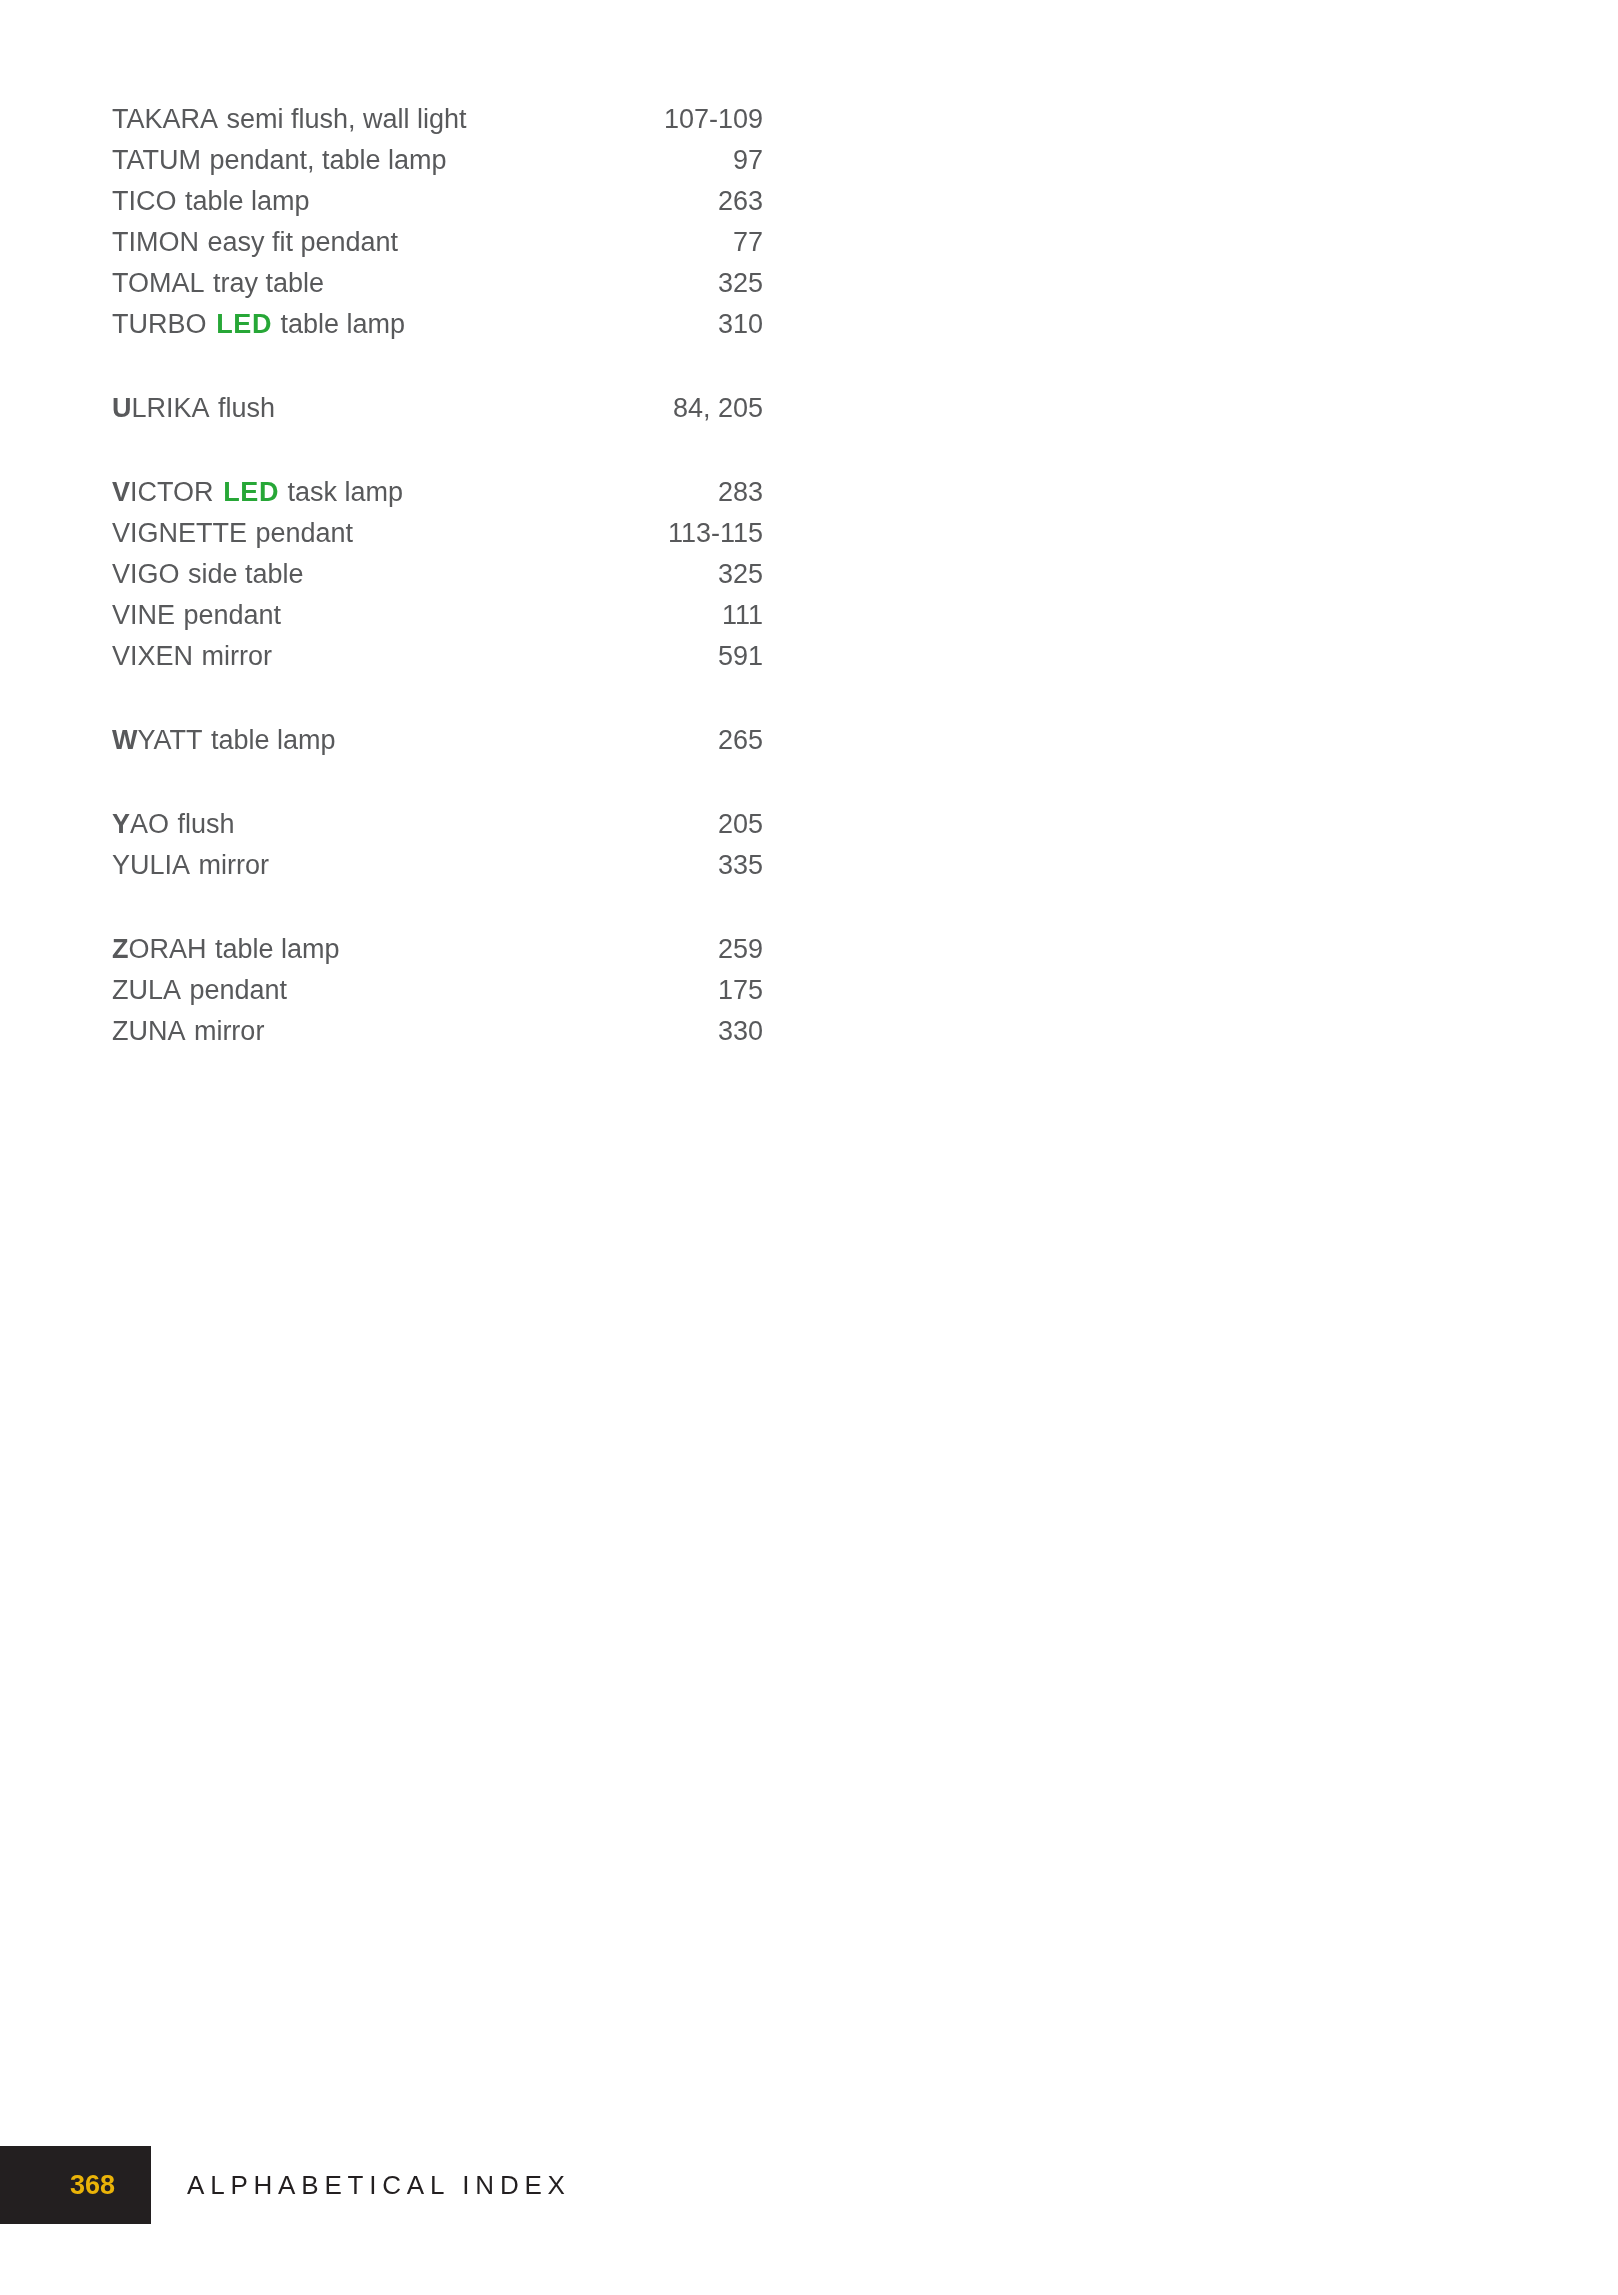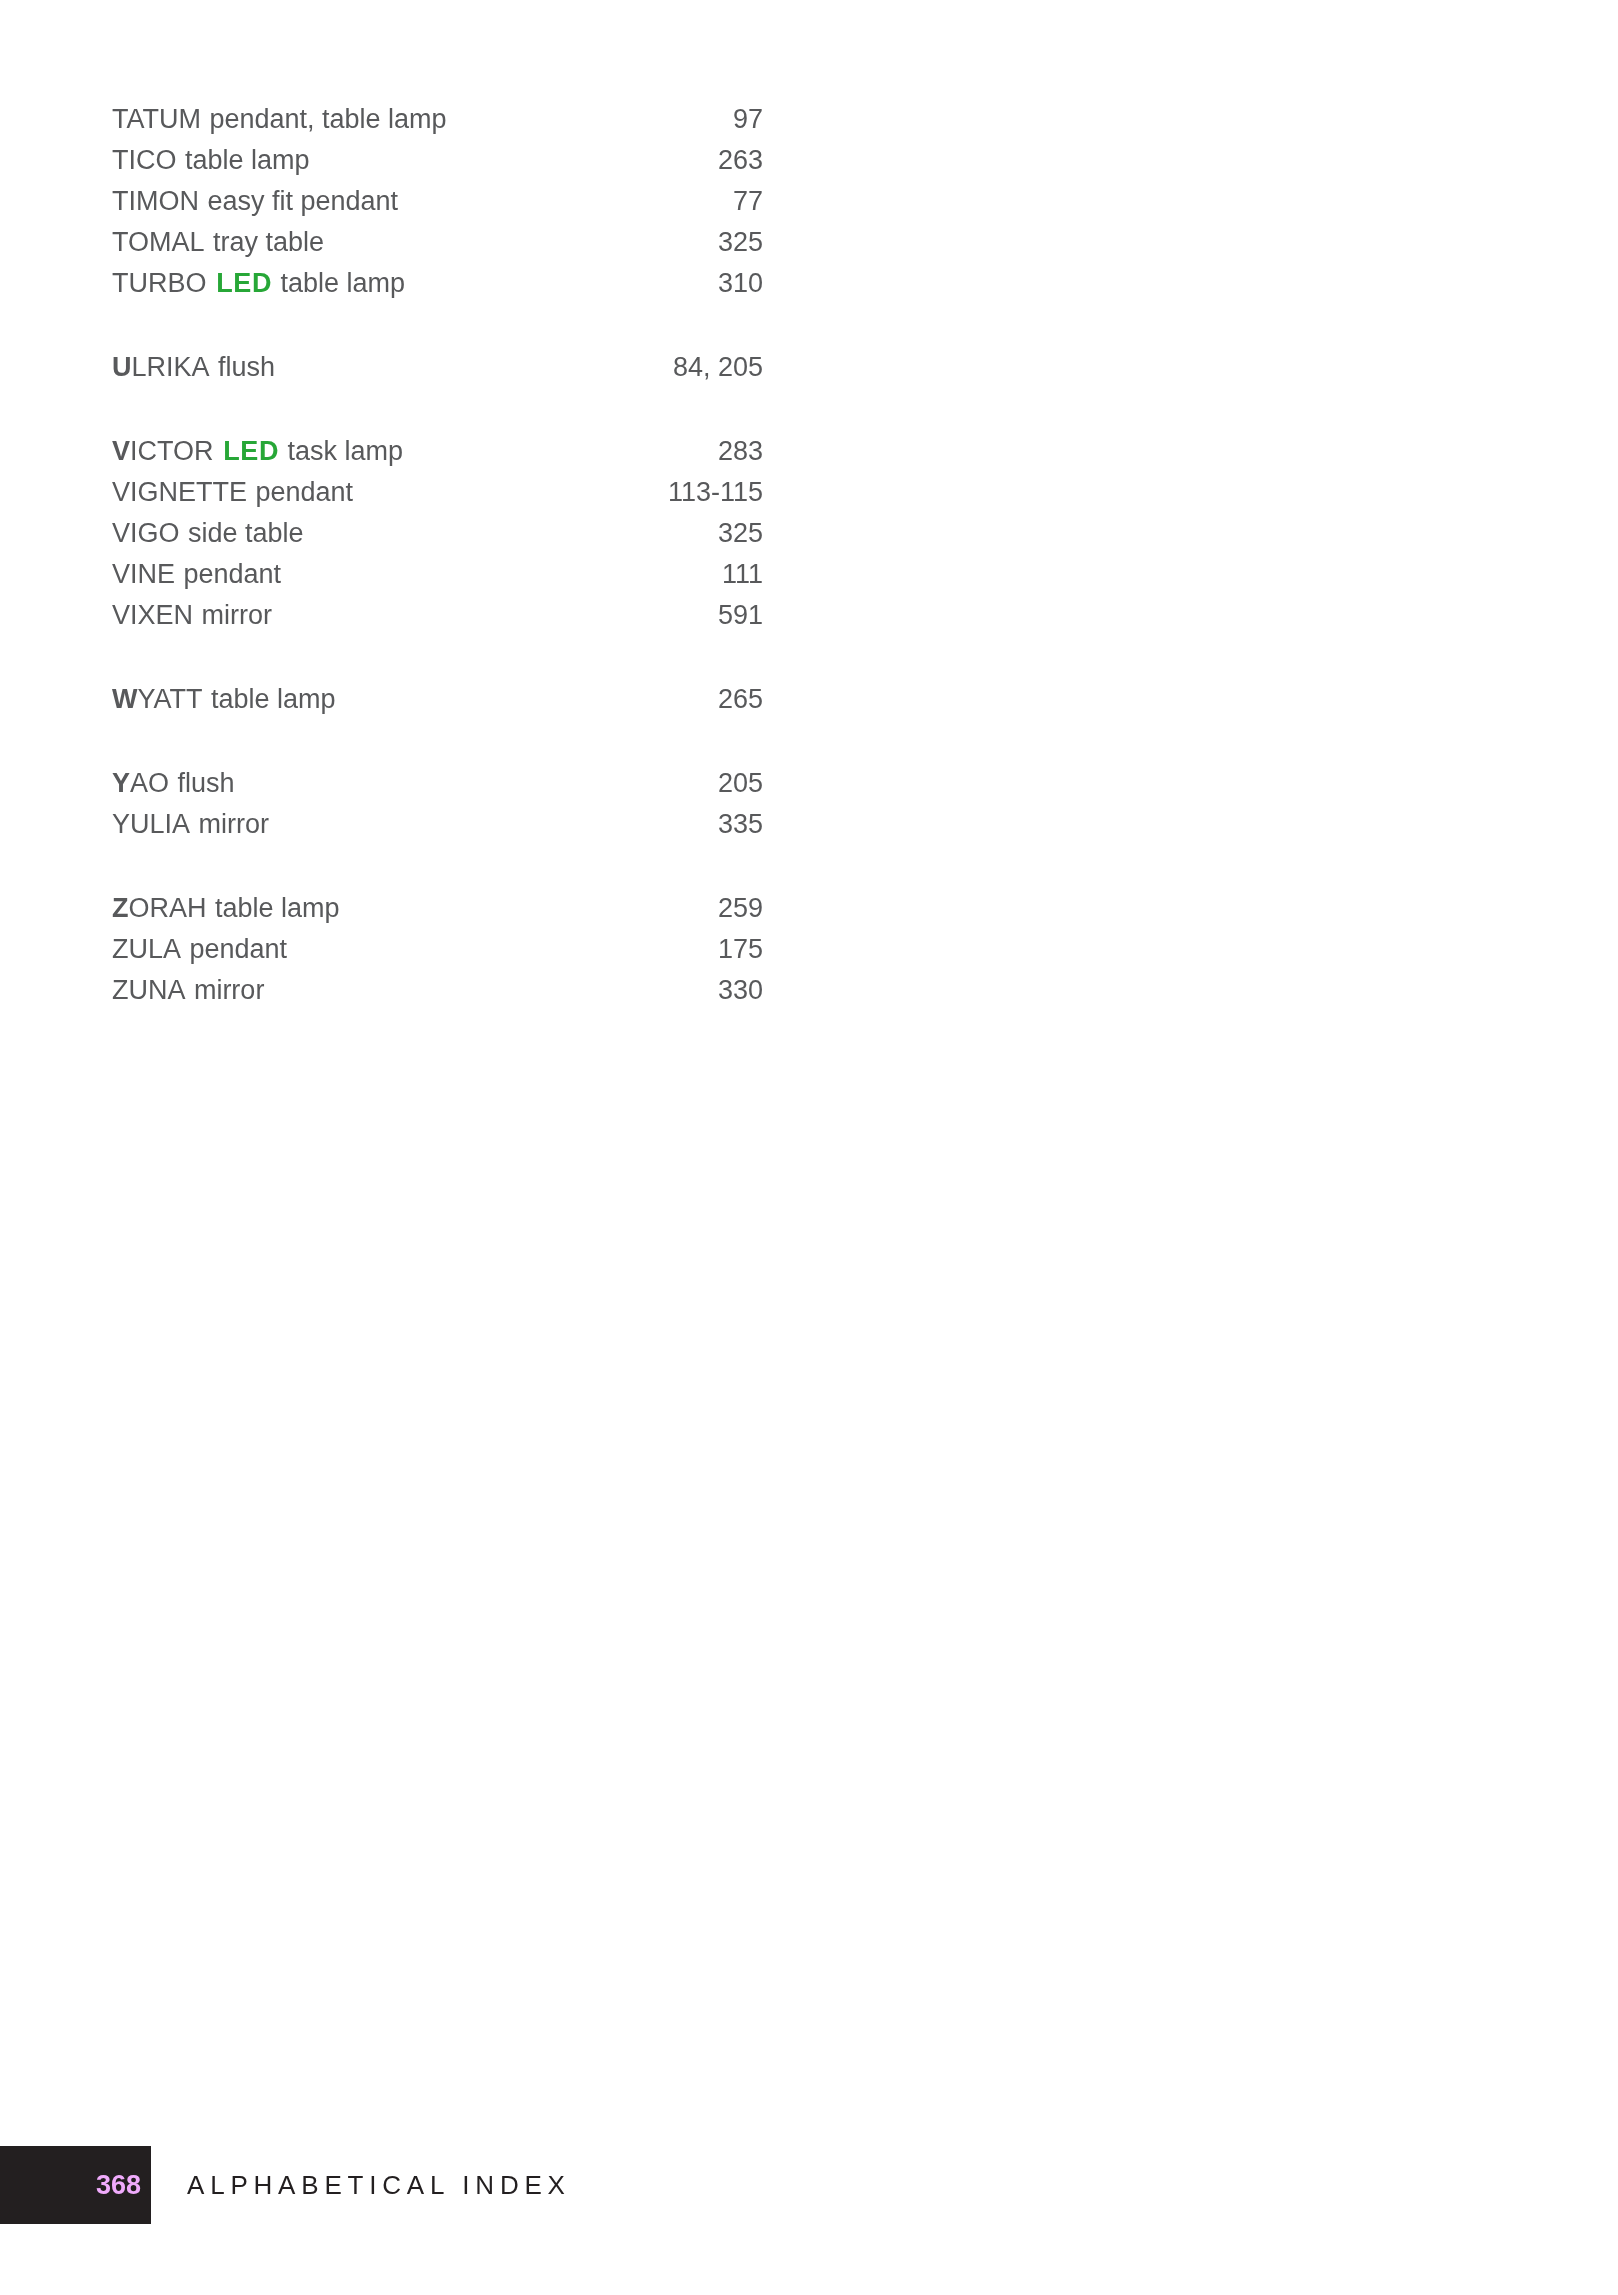--- a/index.html
+++ b/index.html
@@ -76,25 +76,25 @@
     position:absolute;
     left:0;
     top:0;
     width:151px;
     height:78px;
     background:var(--footer-bg);
     text-align:right;
   }
   .page-number{
     display:block;
-    padding-right:10px;
+    padding-right:36px;
     line-height:78px;
     font-size:27px;
     font-weight:700;
-    color:#f0abfc;
+    color:#eab308;
   }
   .footer-label{
     position:absolute;
     left:187px;
     top:0;
     height:78px;
     line-height:78px;
     font-size:26px;
     font-weight:400;
     letter-spacing:5.8px;
@@ -104,20 +104,29 @@
 </style>
 </head>
 <body>
 
 <div class="page">
   <div class="index-block">
       <div class="section">
         <div class="entry">
     <span class="entry-left">
 
+      <span class="entry-name">TAKARA</span>
+
+      <span class="entry-desc">semi flush, wall light</span>
+    </span>
+    <span class="entry-pages">107-109</span>
+  </div>
+        <div class="entry">
+    <span class="entry-left">
+
       <span class="entry-name">TATUM</span>
 
       <span class="entry-desc">pendant, table lamp</span>
     </span>
     <span class="entry-pages">97</span>
   </div>
         <div class="entry">
     <span class="entry-left">
 
       <span class="entry-name">TICO</span>

